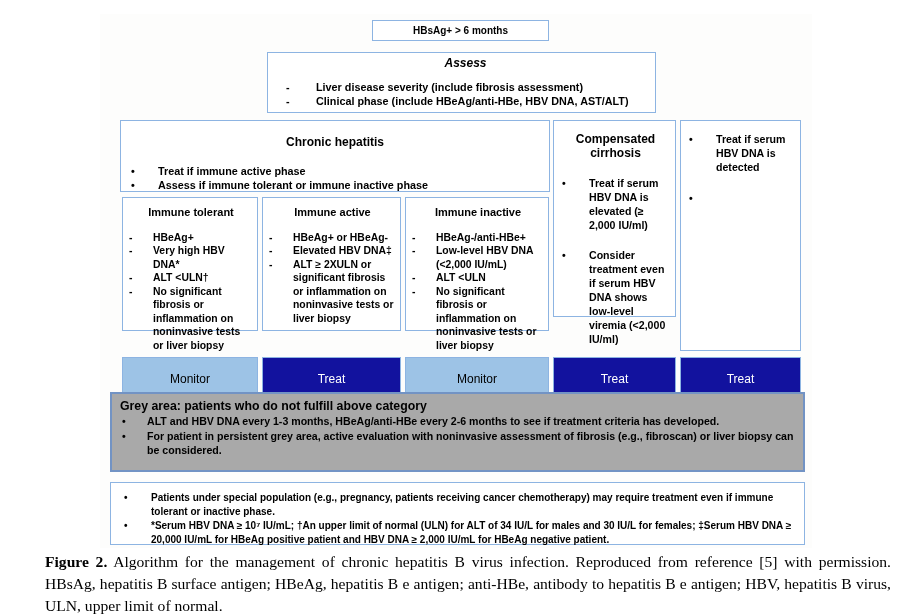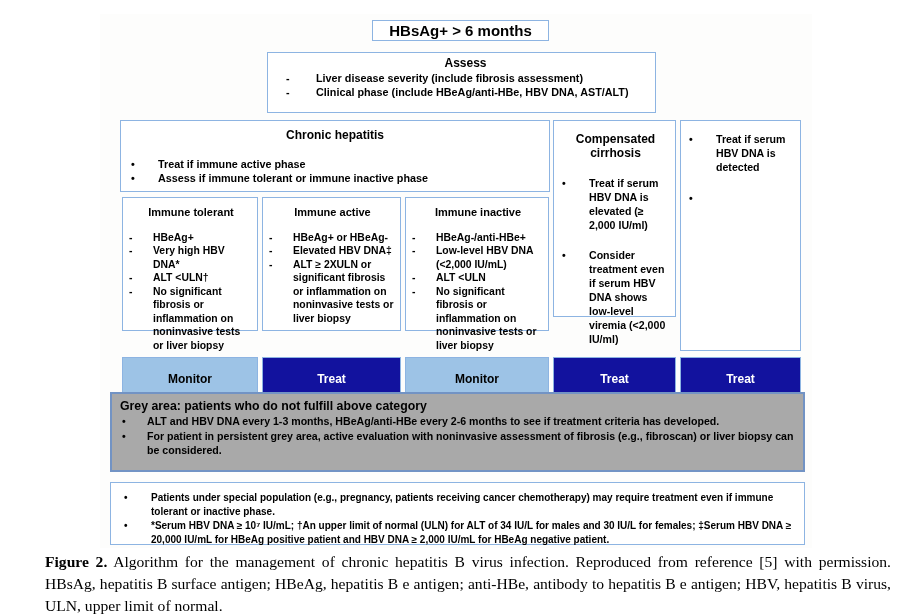--- a/index.html
+++ b/index.html
@@ -12,28 +12,28 @@
   .fbox {
     position:absolute; background:#fff; border:1.6px solid #8db4e2;
     font-weight:bold;
   }
   .box-title { font-weight:bold; font-size:12px; text-align:center; line-height:1.15; }
   .li { display:flex; align-items:flex-start; }
   .marker { flex:0 0 auto; }
   .li-text { flex:1 1 auto;margin-left:16px; }
 
   
-  .top-box { left:272px; top:6px; width:177px; height:21px; display:flex; align-items:center; justify-content:center; font-size:15px; }
+  .top-box { left:272px; top:6px; width:177px; height:21px; display:flex; align-items:center; justify-content:center; font-size:10px; }
   .assess-box { left:167px; top:38px; width:389px; height:61px; padding:4px 10px 4px 18px; }
-  .assess-box .box-title { margin-bottom:0; }
+  .assess-box .box-title { margin-bottom:9px;font-style:italic; }
   .assess-box .li { font-size:10.8px; line-height:1.32; }
   .assess-box .marker { width:14px; }
 
   
-  .chronic-box { left:20px; top:106px; width:430px; height:72px; padding:8px 8px 5px 8px; }
+  .chronic-box { left:20px; top:106px; width:430px; height:72px; padding:15px 8px 5px 8px; }
   .chronic-box .box-title { margin-bottom:14px; }
   .chronic-box .li { font-size:10.8px; line-height:1.35; }
   .chronic-box .marker { width:13px; text-align:left; padding-left:2px; }
 
   
   .comp-box { left:453px; top:106px; width:123px; height:197px; padding:12px 5px 5px 7px; }
   .decomp-box { left:580px; top:106px; width:121px; height:231px; padding:12px 5px 5px 7px; }
   .comp-box .box-title, .decomp-box .box-title { margin-bottom:16px; }
   .comp-box .li, .decomp-box .li { font-size:10.6px; line-height:1.32; margin-bottom:17px; }
   .comp-box .marker, .decomp-box .marker { width:12px; padding-left:1px; }
@@ -41,21 +41,21 @@
   
   .phase-box { top:183px; height:134px; padding:8px 4px 4px 6px; }
   .tolerant-box { left:22px; width:136px; }
   .active-box { left:162px; width:139px; }
   .inactive-box { left:305px; width:144px; }
   .phase-box .box-title { font-size:11px; margin-bottom:12px; }
   .phase-box .li { font-size:10.4px; line-height:1.3; }
   .phase-box .marker { width:8px; }
 
   
-  .action { position:absolute; top:343px; height:44px; display:flex; align-items:center; justify-content:center; font-weight:bold; font-size:12px; border:1.6px solid #8db4e2; }
+  .action { position:absolute; top:343px; height:44px; display:flex; align-items:center; justify-content:center; font-weight:normal; font-size:12px; border:1.6px solid #8db4e2; }
   .action.light { background:#9dc3e6; color:#000; }
   .action.dark { background:#12129e; color:#fff; }
   .a1 { left:22px; width:136px; }
   .a2 { left:162px; width:139px; }
   .a3 { left:305px; width:144px; }
   .a4 { left:453px; width:123px; }
   .a5 { left:580px; width:121px; }
 
   
   .grey-box { left:10px; top:378px; width:695px; height:80px; background:#a9a9a9; border:2px solid #7293c4; padding:5px 8px 3px 8px; }

